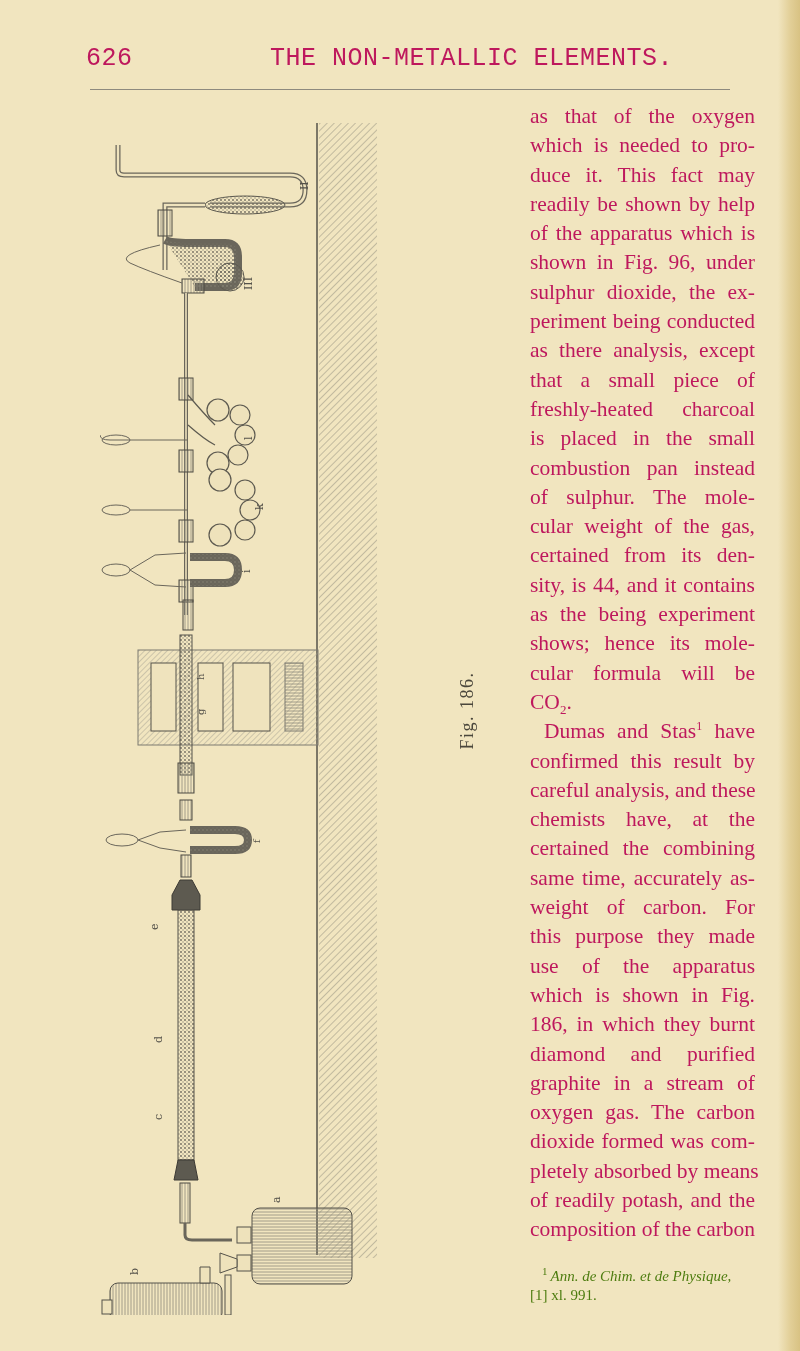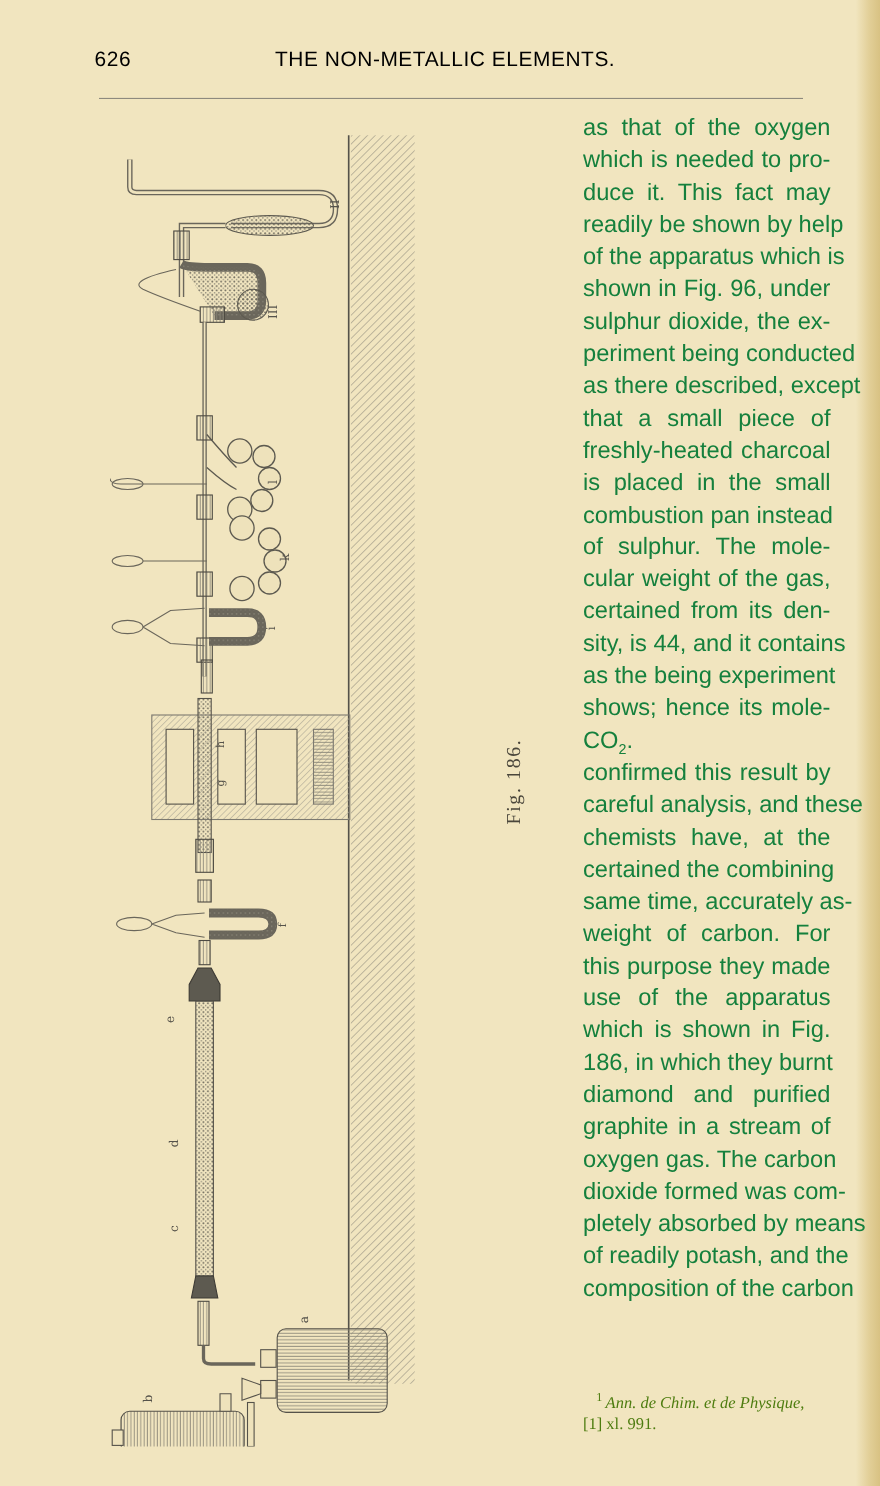--- a/index.html
+++ b/index.html
@@ -9,47 +9,47 @@
     position: relative;
     font-family: "DejaVu Serif", "Liberation Serif", serif;
     color: #3a362c;
   }
   .page-shade {
     position: absolute; top: 0; right: 0; width: 22px; height: 1351px;
     background: linear-gradient(to right, rgba(241,229,191,0) 0%, #e2cf98 55%, #d8c283 100%);
   }
   .running-head {
     position: absolute; top: 44px; left: 86px; width: 650px; height: 30px;
-    font-family: Liberation Sans, sans-serif;
-    font-size: 19px; letter-spacing: 0.5px; color: #000000;
+    font-family: Liberation Mono, monospace;
+    font-size: 25px; letter-spacing: 0.5px; color: #be185d;
   }
   .running-head .pno { position: absolute; left: 0; top: 0; }
-  .running-head .title { position: absolute; left: 164px; top: 0; }
+  .running-head .title { position: absolute; left: 184px; top: 0; }
   .head-rule {
     position: absolute; top: 89px; left: 90px; width: 640px; height: 1px;
     background: #8e8a7e;
   }
   .figure {
     position: absolute; top: 95px; left: 100px; width: 330px; height: 1220px;
   }
   .fig-caption {
     position: absolute; left: 452px; top: 660px;
     width: 28px; height: 110px;
   }
   .fig-caption span {
     position: absolute; left: -40px; top: 40px; width: 110px;
     transform: rotate(-90deg);
     font-family: "Liberation Serif", serif;
     font-size: 18px; letter-spacing: 1.5px; color: #4a463b; white-space: nowrap;
     text-align: center;
   }
   .body-text {
     position: absolute; left: 530px; top: 102px; width: 225px;
-    font-family: Liberation Sans, sans-serif;
-    font-size: 21.5px; line-height: 29.3px; color: #15803d;
+    font-family: Liberation Serif, serif;
+    font-size: 21.5px; line-height: 29.3px; color: #be185d;
   }
   .body-text .line { display: block; white-space: nowrap; text-align: justify; text-align-last: justify; height: 29.3px; }
   .body-text .line.last { text-align-last: left; }
   .body-text .indent { padding-left: 14px; }
   .body-text sub { font-size: 13px; line-height: 0; }
   .body-text sup { font-size: 12px; line-height: 0; }
   .footnote {
     position: absolute; left: 530px; top: 1262px; width: 230px;
     font-family: "Liberation Serif", serif;
     font-size: 15px; line-height: 19px; color: #4d7c0f;
@@ -195,32 +195,34 @@
 
 <div class="body-text">
   <span class="line">as that of the oxygen</span>
   <span class="line">which is needed to pro-</span>
   <span class="line">duce it. This fact may</span>
   <span class="line">readily be shown by help</span>
   <span class="line">of the apparatus which is</span>
   <span class="line">shown in Fig. 96, under</span>
   <span class="line">sulphur dioxide, the ex-</span>
   <span class="line">periment being conducted</span>
-  <span class="line">as there described, except</span>
+  <span class="line">as there analysis, except</span>
   <span class="line">that a small piece of</span>
   <span class="line">freshly-heated charcoal</span>
   <span class="line">is placed in the small</span>
   <span class="line">combustion pan instead</span>
   <span class="line">of sulphur. The mole-</span>
   <span class="line">cular weight of the gas,</span>
   <span class="line">certained from its den-</span>
   <span class="line">sity, is 44, and it contains</span>
   <span class="line">as the being experiment</span>
   <span class="line">shows; hence its mole-</span>
+  <span class="line">cular formula will be</span>
   <span class="line last"><span>CO</span><sub>2</sub><span>.</span></span>
+  <span class="line indent"><span>Dumas and Stas</span><sup>1</sup><span> have</span></span>
   <span class="line">confirmed this result by</span>
   <span class="line">careful analysis, and these</span>
   <span class="line">chemists have, at the</span>
   <span class="line">certained the combining</span>
   <span class="line">same time, accurately as-</span>
   <span class="line">weight of carbon. For</span>
   <span class="line">this purpose they made</span>
   <span class="line">use of the apparatus</span>
   <span class="line">which is shown in Fig.</span>
   <span class="line">186, in which they burnt</span>

